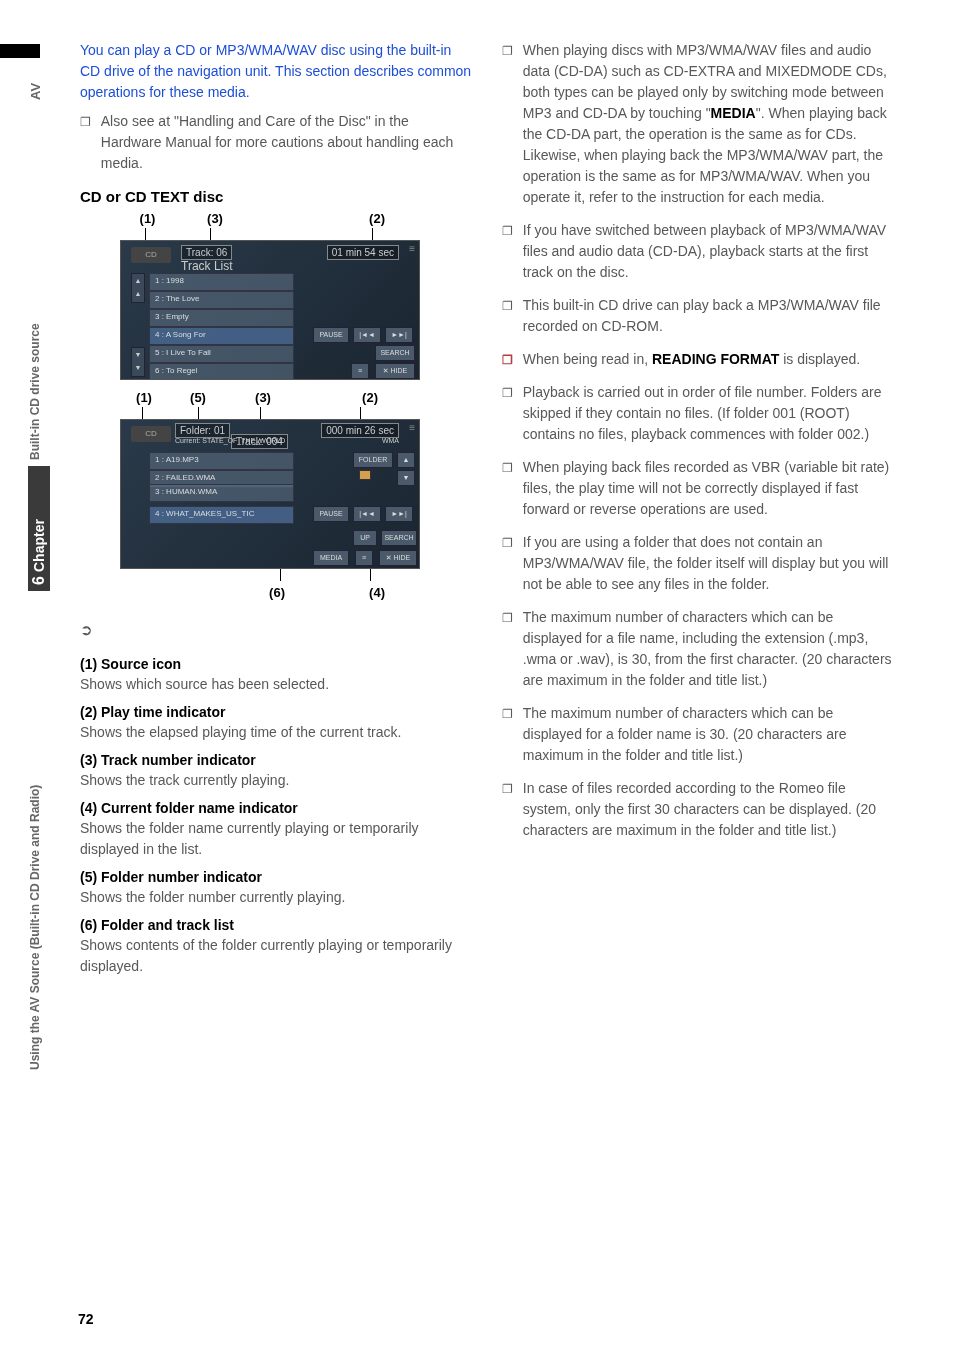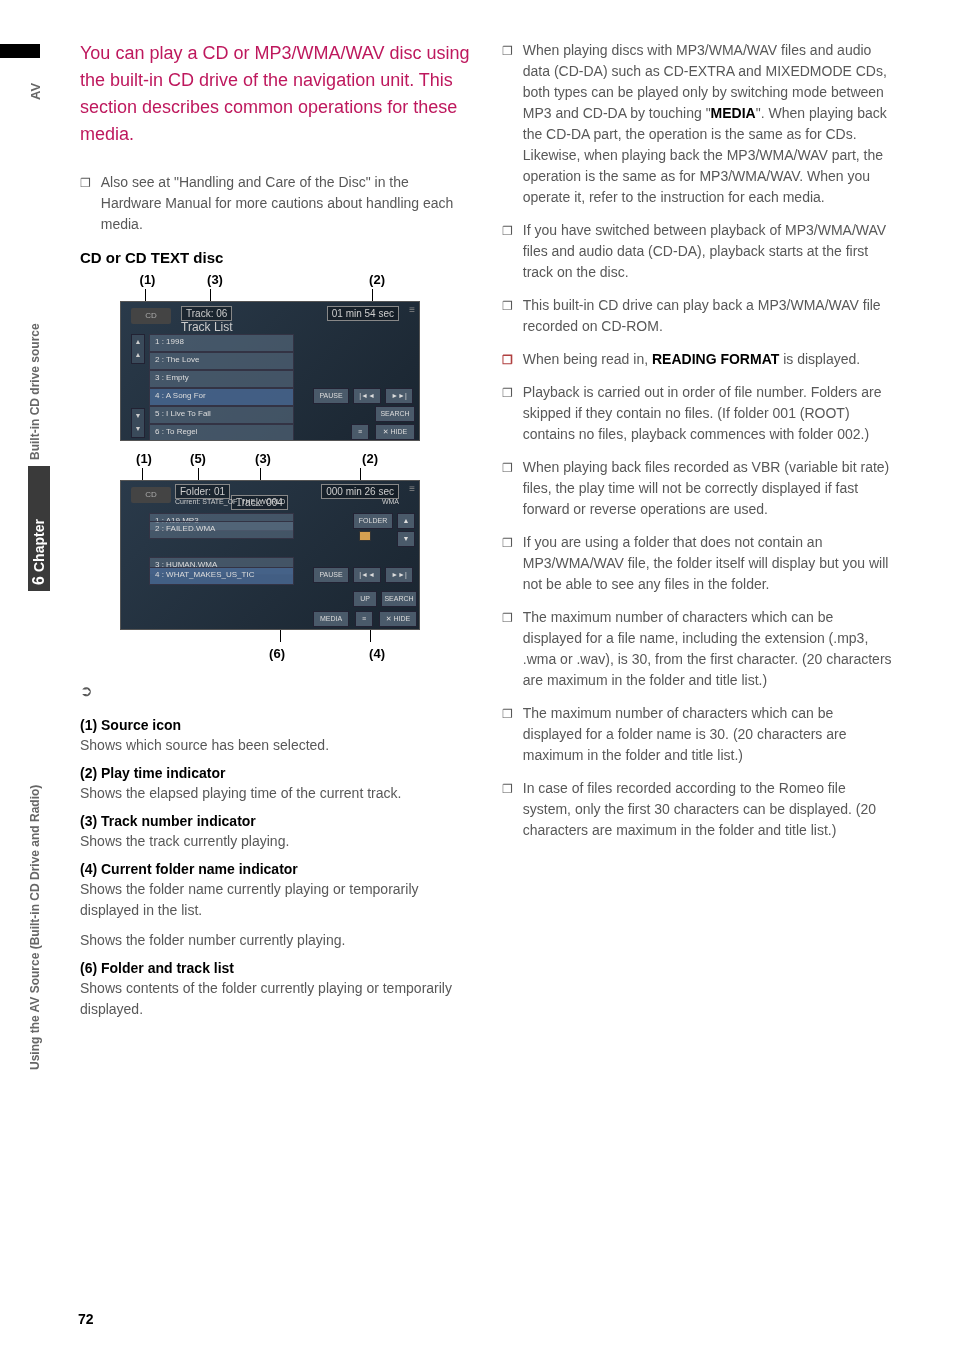--- a/index.html
+++ b/index.html
@@ -74,24 +74,24 @@
     }
     h1 {
       font-size: 22px;
       font-weight: bold;
       color: #000;
       border-bottom: 2px solid #000;
       padding-bottom: 4px;
       margin-bottom: 12px;
     }
     p {
-      font-size: 18px;
+      font-size: 14px;
       line-height: 1.5;
-      color: #be185d;
-      margin-bottom: 24px;
+      color: #1d4ed8;
+      margin-bottom: 8px;
     }
     .bullet-item {
       display: flex;
       gap: 10px;
       font-size: 14px;
       line-height: 1.5;
       color: #585858;
       margin-bottom: 12px;
     }
     .bullet-item .marker {
@@ -300,22 +300,22 @@
       </div>
       <div class="fig-img fig-img2">
         <div class="fig-cd-icon">CD</div>
         <div class="fig-track-box" style="left:54px;top:3px">Folder: 01</div>
         <div class="fig-track-box" style="left:110px;top:14px">Track: 004</div>
         <div class="fig-track-box" style="right:20px;top:3px">000 min  26 sec</div>
         <div style="position:absolute;right:4px;top:2px;color:#888;font-size:10px">≡</div>
         <div style="position:absolute;left:54px;top:17px;color:#ccc;font-size:7px">Current: STATE_OF_THE_WORLD</div>
         <div style="position:absolute;right:20px;top:17px;color:#ccc;font-size:7px">WMA</div>
         <div class="fig-list-row" style="top:32px">1 : A19.MP3</div>
-        <div class="fig-list-row" style="top:40px">2 : FAILED.WMA</div>
-        <div class="fig-list-row" style="top:76px">3 : HUMAN.WMA</div>
+        <div class="fig-list-row" style="top:50px">2 : FAILED.WMA</div>
+        <div class="fig-list-row" style="top:64px">3 : HUMAN.WMA</div>
         <div class="fig-list-row sel" style="top:86px">4 : WHAT_MAKES_US_TIC</div>
         <div class="fig-btn" style="left:232px;top:32px;width:40px">FOLDER</div>
         <div class="fig-btn" style="left:276px;top:32px;width:18px">▲</div>
         <div class="fig-btn" style="left:276px;top:50px;width:18px">▼</div>
         <div style="position:absolute;left:238px;top:50px;width:12px;height:10px;background:#d4a050;border:1px solid #333"></div>
         <div class="fig-btn" style="left:192px;top:86px;width:36px">PAUSE</div>
         <div class="fig-btn" style="left:232px;top:86px;width:28px">|◄◄</div>
         <div class="fig-btn" style="left:264px;top:86px;width:28px">►►|</div>
         <div class="fig-btn" style="left:232px;top:110px;width:24px">UP</div>
         <div class="fig-btn" style="left:260px;top:110px;width:36px">SEARCH</div>
@@ -348,20 +348,21 @@
         </div>
         <div class="desc-block">
           <div class="desc-title">(3) Track number indicator</div>
           <div class="desc-text">Shows the track currently playing.</div>
         </div>
         <div class="desc-block">
           <div class="desc-title">(4) Current folder name indicator</div>
           <div class="desc-text">Shows the folder name currently playing or temporarily displayed in the list.</div>
         </div>
         <div class="desc-block">
+          <div class="desc-title">(5) Folder number indicator</div>
           <div class="desc-text">Shows the folder number currently playing.</div>
         </div>
         <div class="desc-block">
           <div class="desc-title">(6) Folder and track list</div>
           <div class="desc-text">Shows contents of the folder currently playing or temporarily displayed.</div>
         </div>
       </div>
   </div>
 
   <div class="col">

